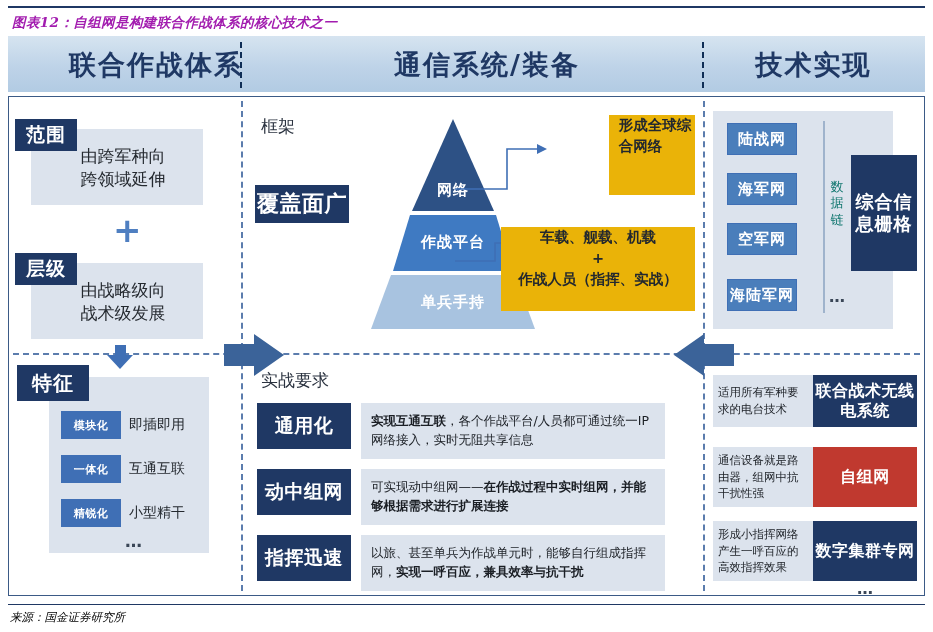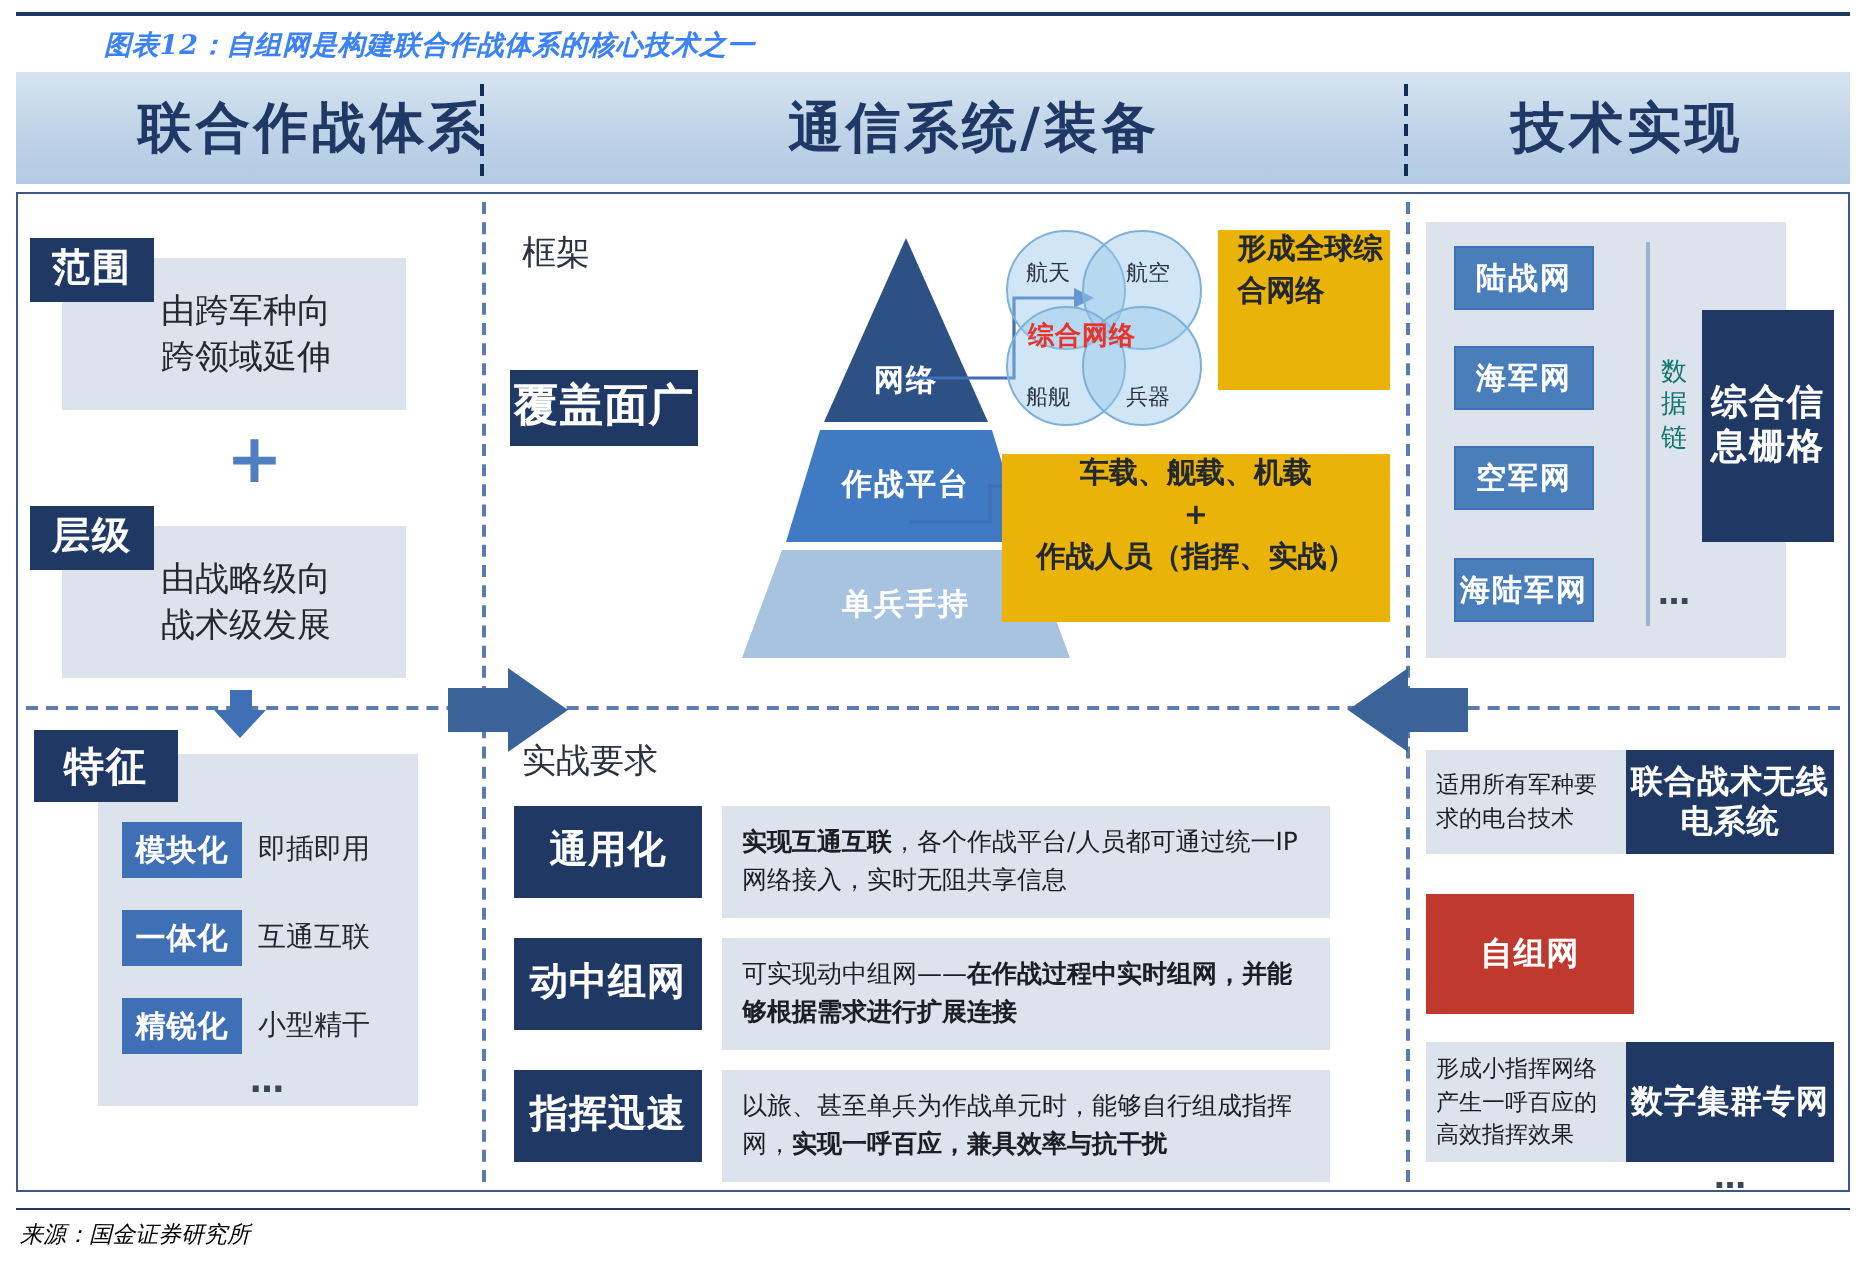--- a/index.html
+++ b/index.html
@@ -14,22 +14,22 @@
 
   
   .caption-bar{
     position:absolute;left:8px;top:6px;width:917px;height:26px;
     border-top:2px solid #1F3864;
     display:flex;align-items:center;
   }
   .caption-text{
     font-family:"DejaVu Serif","Liberation Serif",serif;
     font-weight:bold;font-style:italic;
-    font-size:13.5px;color:#3b82f6;letter-spacing:.4px;
-    padding-left:4px;padding-top:4px;white-space:nowrap;margin-left:40px;
+    font-size:13.5px;color:#a21caf;letter-spacing:.4px;
+    padding-left:4px;padding-top:4px;white-space:nowrap;
   }
 
   
   .header{
     position:absolute;left:8px;top:36px;width:917px;height:56px;
     background:linear-gradient(180deg,#d6e4f0 0%,#bed3e8 55%,#b2cbe3 100%);
     display:flex;align-items:center;
   }
   .hcell{display:flex;align-items:center;justify-content:center;height:100%;position:relative;}
   .hcell span{
@@ -87,21 +87,21 @@
     border-left:13px solid transparent;border-right:13px solid transparent;
     border-top:14px solid #3f6fb5;
   }
   .downstem{position:absolute;width:11px;background:#3f6fb5;}
 
   
   .feat{position:absolute;left:0;top:258px;width:232px;height:242px;}
   .feat .panel{position:absolute;left:40px;top:22px;width:160px;height:176px;}
   .feat .badge{position:absolute;left:8px;top:10px;width:72px;height:36px;font-size:20px;letter-spacing:1px;z-index:2;}
   .frow{position:absolute;left:52px;display:flex;align-items:center;gap:8px;}
-  .frow .bluebox{width:60px;height:28px;font-size:15px;letter-spacing:.5px;}
+  .frow .bluebox{width:60px;height:28px;font-size:11px;letter-spacing:.5px;}
   .frow .flabel{font-size:14px;color:#23282e;white-space:nowrap;}
   .fdots{position:absolute;left:116px;font-size:17px;color:#3a4657;letter-spacing:2px;font-weight:bold;}
 
   
   .mc{position:absolute;left:234px;top:0;width:460px;height:258px;}
   .sectitle{
     position:absolute;font-size:17px;color:#2b3340;font-weight:normal;
   }
   .mbadge{
     position:absolute;width:94px;height:38px;font-size:22px;letter-spacing:.5px;
@@ -281,31 +281,20 @@
         <div class="pyrlab" style="top:178px;">单兵手持</div>
       </div>
 
       <svg style="position:absolute;left:208px;top:36px;" width="100" height="180">
         <path d="M4,56 L56,56 L56,16 L86,16" stroke="#3f6fb5" stroke-width="1.6" fill="none"></path>
         <polygon points="86,11 96,16 86,21" fill="#3f6fb5"></polygon>
         <path d="M4,128 L44,128 L44,110 L86,110" stroke="#3f6fb5" stroke-width="1.6" fill="none"></path>
         <polygon points="86,105 96,110 86,115" fill="#3f6fb5"></polygon>
       </svg>
 
-      <div class="venn" style="left:254px;top:14px;width:110px;height:106px;">
-        <div class="vcirc" style="left:6px;top:4px;"></div>
-        <div class="vcirc" style="left:44px;top:4px;"></div>
-        <div class="vcirc" style="left:6px;top:42px;"></div>
-        <div class="vcirc" style="left:44px;top:42px;"></div>
-        <div class="vlab" style="left:16px;top:18px;">航天</div>
-        <div class="vlab" style="left:66px;top:18px;">航空</div>
-        <div class="vlab" style="left:16px;top:80px;">船舰</div>
-        <div class="vlab" style="left:66px;top:80px;">兵器</div>
-        <div class="vcenter" style="left:17px;top:48px;">综合网络</div>
-      </div>
 
       <div class="mpanel" style="left:366px;top:18px;width:86px;height:80px;">
         <div style="text-align:left;padding-left:6px;">
           <div class="t1">形成全球综</div>
           <div class="t1">合网络</div>
         </div>
       </div>
 
       <div class="mpanel" style="left:258px;top:130px;width:194px;height:84px;">
         <div>
@@ -355,20 +344,21 @@
 
       <div class="gridbox" style="top:58px;height:116px;">综合信息栅格</div>
     </div>
 
     <div class="rb">
       <div class="rbrow" style="top:20px;height:52px;">
         <div class="rbtext">适用所有军种要求的电台技术</div>
         <div class="rbtag tag-navy">联合战术无线电系统</div>
       </div>
       <div class="rbrow" style="top:92px;height:60px;">
+        <div class="rbtext">通信设备就是路由器，组网中抗干扰性强</div>
         <div class="rbtag tag-red">自组网</div>
       </div>
       <div class="rbrow" style="top:166px;height:60px;">
         <div class="rbtext">形成小指挥网络产生一呼百应的高效指挥效果</div>
         <div class="rbtag tag-navy">数字集群专网</div>
       </div>
       <div class="rdots" style="left:152px;top:224px;">…</div>
     </div>
 
   </div>

